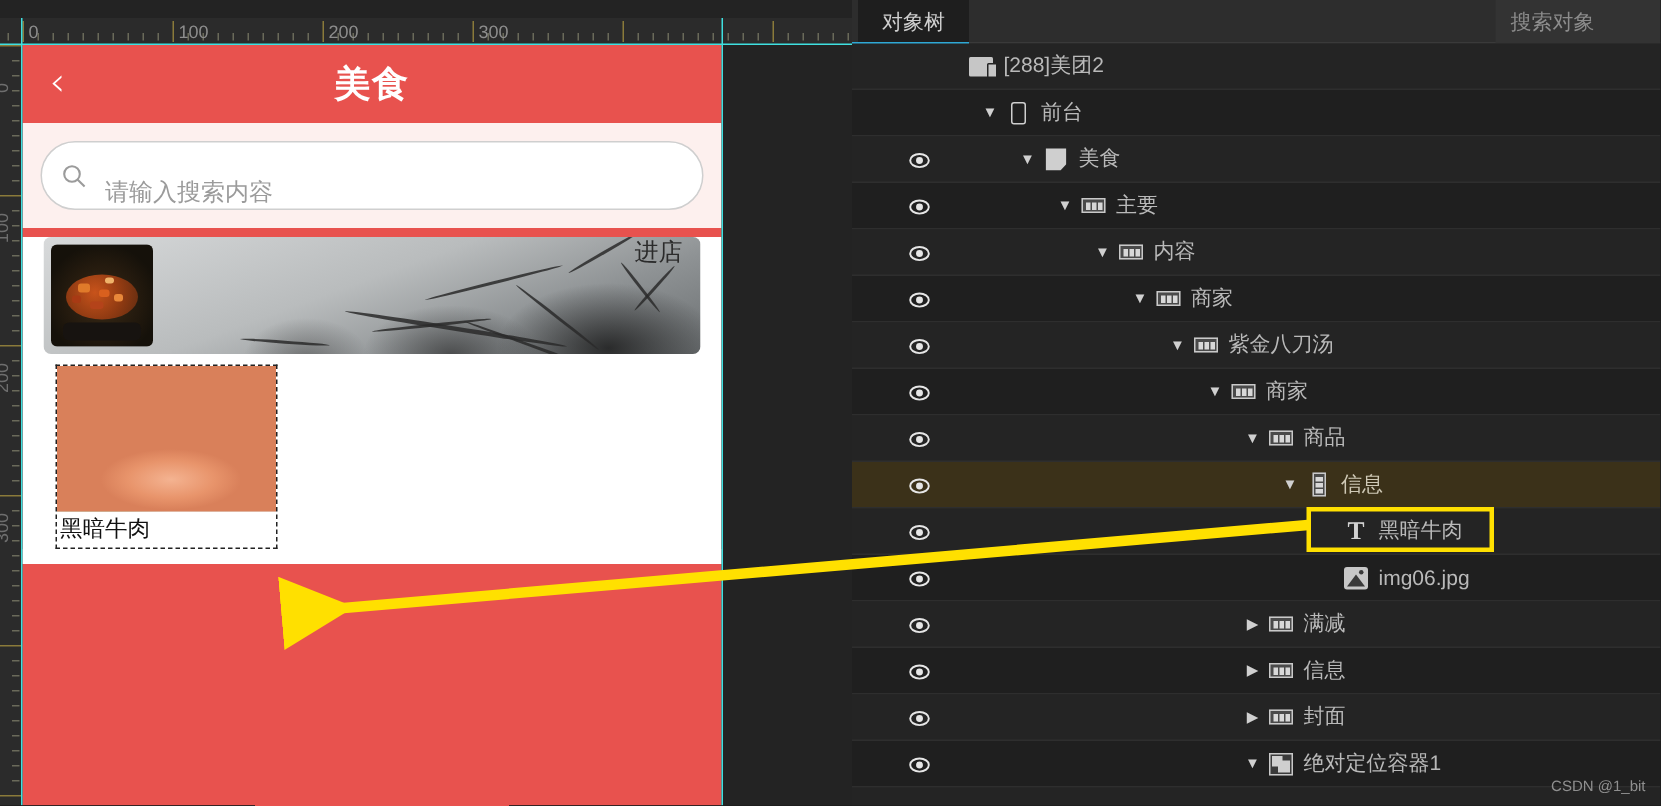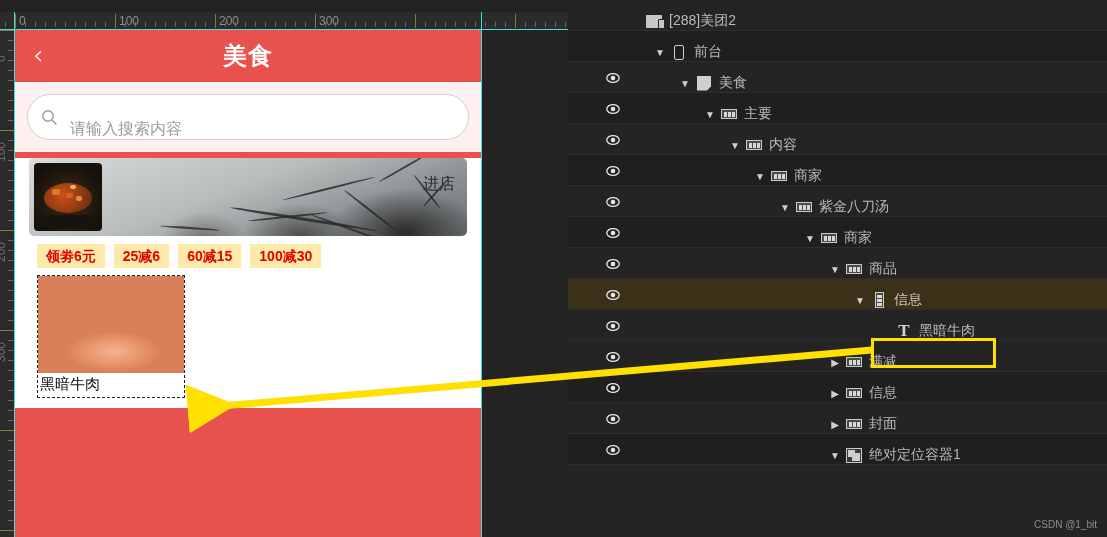--- a/index.html
+++ b/index.html
@@ -115,21 +115,21 @@
       radial-gradient(circle at 50% 55%, #3a2a16 0%, #241a0e 48%, #15110a 75%),
       #1a140c;
   }
   .food-bit { position: absolute; border-radius: 2px; }
   #merchant-name {
     position: absolute; left: 80px; top: 5px;
     font-size: 19px; color: #1a1a1a;
     font-family: "Liberation Serif", serif; letter-spacing: 1px;
   }
   #enter-shop {
-    position: absolute; right: 12px; top: 16px;
+    position: absolute; right: 12px; top: 0;
     font-size: 16px; color: #2b2b2b; cursor: pointer;
     font-family: Liberation Sans, sans-serif;
   }
   #merchant-tags { position: absolute; left: 80px; top: 36px; display: flex; gap: 6px; }
   .mtag {
     background: #e60012; color: #fff; font-size: 13px;
     padding: 2px 6px; font-family: "Liberation Sans", sans-serif; font-weight: 700;
     line-height: 17px;
   }
 
@@ -192,21 +192,21 @@
   }
   #search-object-box {
     position: absolute; right: 0; top: 0; height: 29px; width: 110px;
     background: #333333; color: #8c8c8c; font-size: 14px;
     line-height: 29px; padding-left: 10px; cursor: text;
   }
 
   #tree-rows { position: relative; }
   .trow {
     position: relative; height: 31px; border-bottom: 1px solid #2e2e2e;
-    background: #242424; display: flex; align-items: flex-end; cursor: pointer;
+    background: #242424; display: flex; align-items: center; cursor: pointer;
   }
   .trow.alt { background: #1f1f1f; }
   .trow.selected { background: #3b3119; }
   .eye {
     position: absolute; left: 38px; top: 9px; width: 14px; height: 14px;
     cursor: pointer;
   }
   .eye svg { display: block; }
   .tnode { display: flex; align-items: center; }
   .caret {
@@ -464,38 +464,37 @@
             <div class="food-bit" style="left:42px;top:33px;width:6px;height:5px;background:#e8883a;"></div>
             <div class="food-bit" style="left:14px;top:34px;width:6px;height:5px;background:#a83a14;"></div>
             <div class="food-bit" style="left:36px;top:22px;width:6px;height:4px;background:#efb36a;"></div>
             <div class="food-bit" style="left:8px;top:52px;width:52px;height:12px;border-radius:4px;background:#171310;"></div>
           </div>
 
           <div id="enter-shop">进店</div>
 
         </div>
 
-        <div id="coupon-row">
-          <span class="coupon">领劵6元</span>
-          <span class="coupon">25减6</span>
-          <span class="coupon">60减15</span>
-          <span class="coupon">100减30</span>
-        </div>
 
         <div id="product-cell">
           <div id="product-img"></div>
           <div id="product-label">黑暗牛肉</div>
         </div>
 
         <div id="white-pad"></div>
       </div>
     </div>
   </div>
 
   <div id="tree-panel">
+    <div id="tree-tabs">
+      <div id="tab-object-tree">对象树</div>
+      <div id="tab-underline"></div>
+      <div id="search-object-box">搜索对象</div>
+    </div>
 
     <div id="tree-rows">
         <div class="trow">
           <span class="tnode" style="margin-left: 60px;">
             <span class="caret"></span>
             <span class="ticon">
               <span class="ic-monitor"></span>
             </span>
             <span class="tlabel">[288]美团2</span>
           </span>
@@ -663,20 +662,35 @@
               <ellipse cx="7" cy="7" rx="6.2" ry="4.4" fill="none" stroke="#e6e6e6" stroke-width="1.3"></ellipse>
               <circle cx="7" cy="7" r="2.3" fill="#e6e6e6"></circle>
             </svg>
           </span>
           <span class="tnode" style="margin-left: 310px;">
             <span class="caret"></span>
             <span class="ticon">
               <span class="ic-text">T</span>
             </span>
             <span class="tlabel">黑暗牛肉</span>
+          </span>
+        </div>
+        <div class="trow alt">
+          <span class="eye">
+            <svg width="14" height="14" viewBox="0 0 14 14">
+              <ellipse cx="7" cy="7" rx="6.2" ry="4.4" fill="none" stroke="#e6e6e6" stroke-width="1.3"></ellipse>
+              <circle cx="7" cy="7" r="2.3" fill="#e6e6e6"></circle>
+            </svg>
+          </span>
+          <span class="tnode" style="margin-left: 310px;">
+            <span class="caret"></span>
+            <span class="ticon">
+              <span class="ic-image"></span>
+            </span>
+            <span class="tlabel">img06.jpg</span>
           </span>
         </div>
         <div class="trow">
           <span class="eye">
             <svg width="14" height="14" viewBox="0 0 14 14">
               <ellipse cx="7" cy="7" rx="6.2" ry="4.4" fill="none" stroke="#e6e6e6" stroke-width="1.3"></ellipse>
               <circle cx="7" cy="7" r="2.3" fill="#e6e6e6"></circle>
             </svg>
           </span>
           <span class="tnode" style="margin-left: 260px;">

